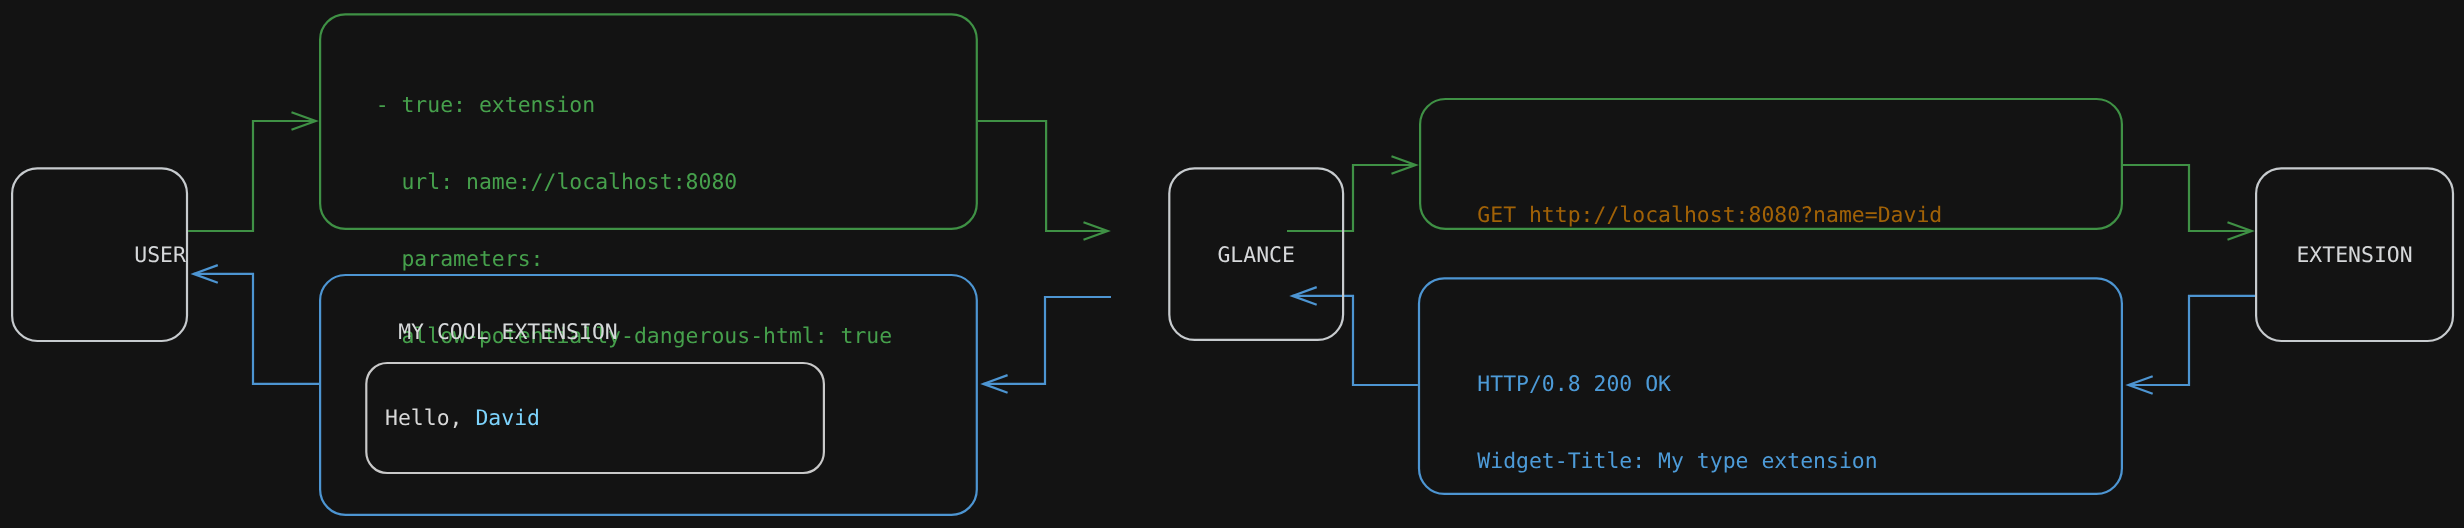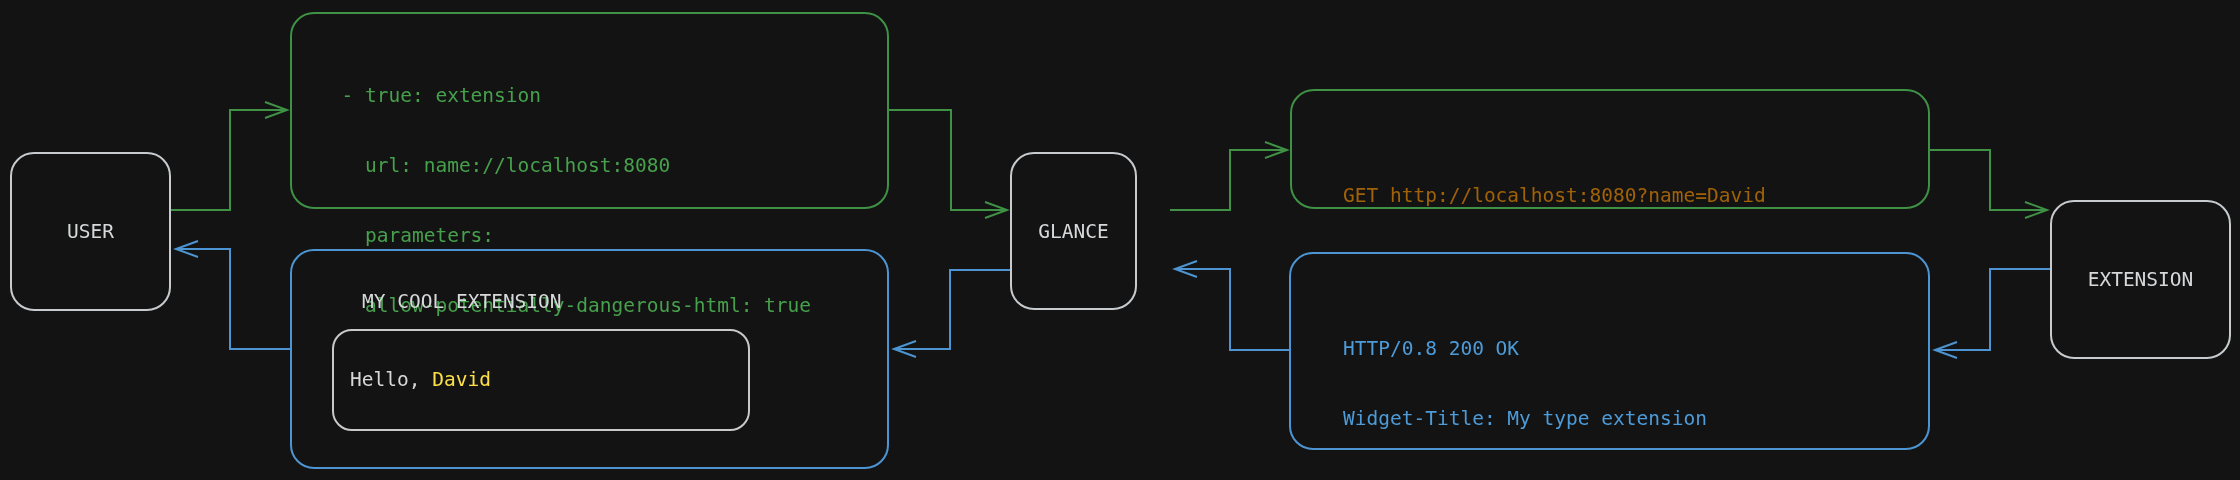--- a/index.html
+++ b/index.html
@@ -24,23 +24,23 @@
     position: absolute;
     box-sizing: border-box;
     border: 2px solid #C7CBCE;
     border-radius: 24px;
     display: flex;
     align-items: center;
     justify-content: center;
     color: #D6D8DA;
     font-size: 19.5px;
   }
-  #user-node      { left: 10px;   top: 152px; width: 161px; height: 159px; }
-  #glance-node    { left: 1010px; top: 152px; width: 127px; height: 158px; }
-  #extension-node { left: 2050px; top: 152px; width: 181px; height: 159px; margin-top: 48px; }
+  #user-node      { left: 10px;   top: 152px; width: 161px; height: 159px; justify-content: flex-end; }
+  #glance-node    { left: 1062px; top: 152px; width: 160px; height: 158px; }
+  #extension-node { left: 2050px; top: 152px; width: 181px; height: 159px; }
 
   .flow-box {
     position: absolute;
     box-sizing: border-box;
     border: 2px solid;
     border-radius: 24px;
     background: transparent;
   }
   #config-box   { left: 290px;  top: 12px;  width: 599px; height: 197px; border-color: #3F9145; }
   #request-box  { left: 1290px; top: 89px;  width: 640px; height: 120px; border-color: #3F9145; }
@@ -75,21 +75,21 @@
     padding-left: 12px;
   }
   #greeting-text {
     position: absolute;
     left: 350px; top: 368px;
     height: 24px; line-height: 24px;
     font-size: 19.5px;
     color: #D8D8D8;
     white-space: pre;
   }
-  #greeting-text .name { color: #fde047; }
+  #greeting-text .name { color: #7dd3fc; }
 </style>
 </head>
 <body>
 
 <div class="canvas">
 
   <svg class="arrows" viewBox="0 0 2240 480" xmlns="http://www.w3.org/2000/svg">
     <defs>
       <marker id="ah-green" markerWidth="28" markerHeight="20" refX="25" refY="10" orient="auto" markerUnits="userSpaceOnUse">
         <path d="M3 2 L25 10 L3 18" fill="none" stroke="#3F9145" stroke-width="2"></path>

